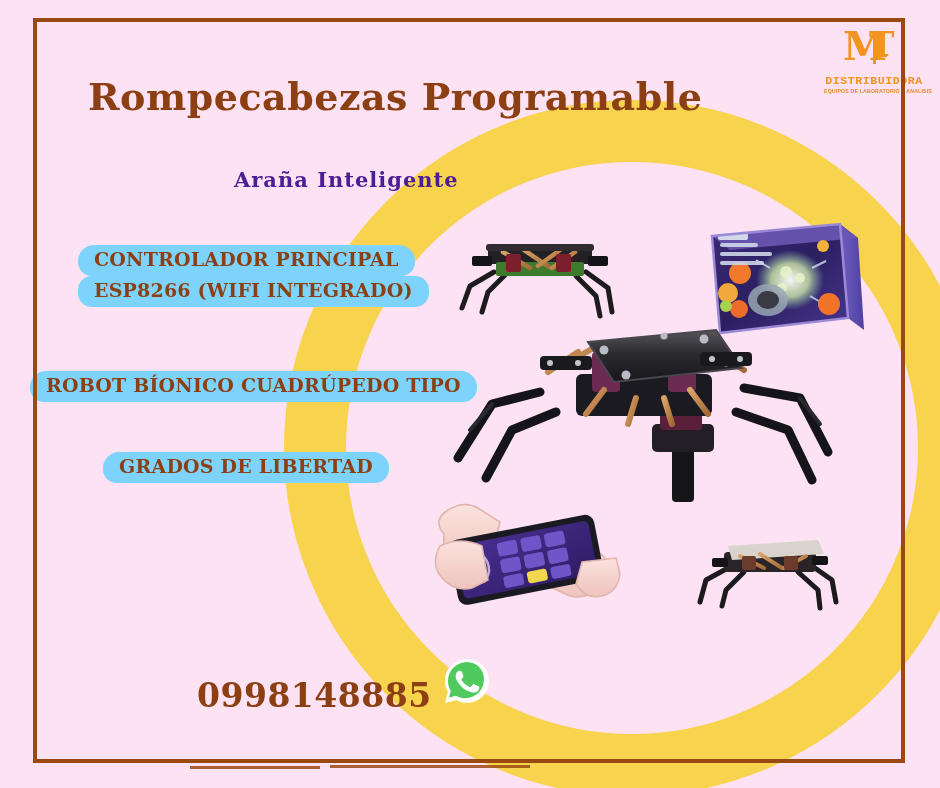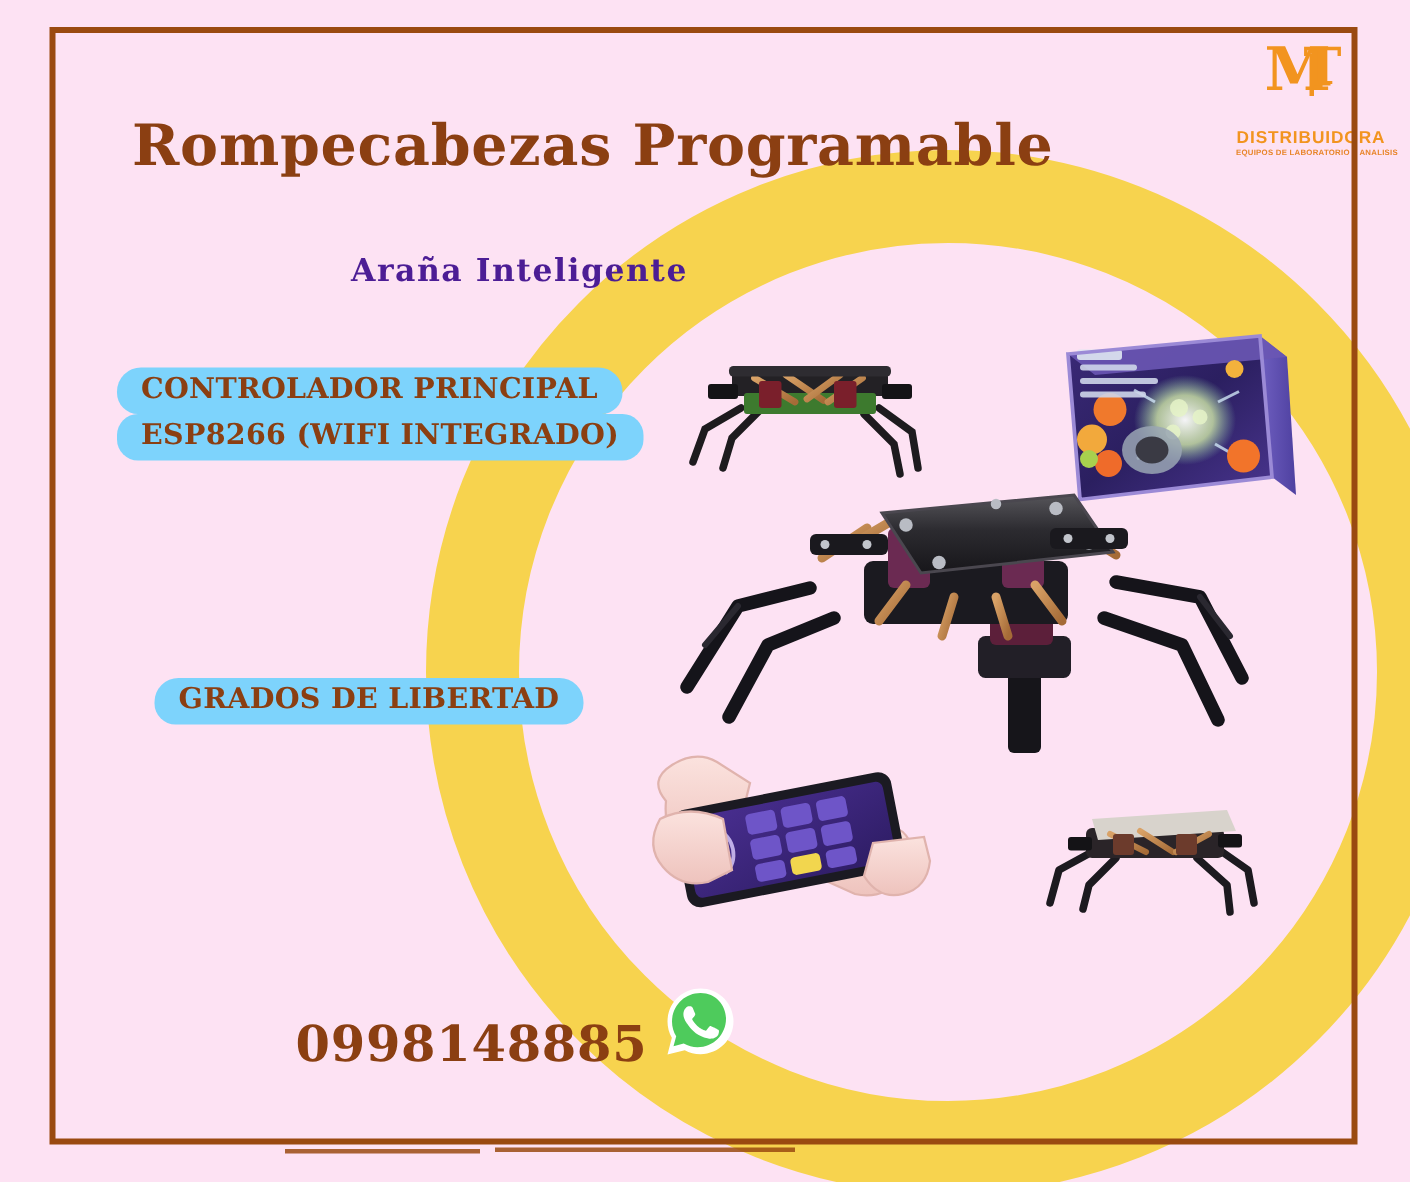--- a/index.html
+++ b/index.html
@@ -63,22 +63,22 @@
   .phone{
     font-family:"DejaVu Serif",serif;font-weight:700;font-size:33px;
     color:#8b3f12;letter-spacing:.5px;margin-top:30px;
   }
   .wa{width:48px;height:48px;display:block;}
 
   
   .logo{position:absolute;left:824px;top:24px;width:100px;z-index:5;text-align:center;}
   .logo-mark{display:block;margin:0 auto;}
   .logo-name{
-    font-family:Liberation Sans, sans-serif;font-weight:700;
-    font-size:11.5px;letter-spacing:.6px;color:#f2941f;margin-top:18px;
+    font-family:Liberation Mono, monospace;font-weight:700;
+    font-size:11.5px;letter-spacing:.6px;color:#f2941f;margin-top:6px;
   }
   .logo-sub{
     font-family:"Liberation Sans",sans-serif;font-weight:700;
     font-size:5.2px;letter-spacing:.18px;color:#e8852a;margin-top:1px;
     white-space:nowrap;
   }
 </style>
 </head>
 <body>
 
@@ -322,20 +322,21 @@
   <div class="title">Rompecabezas Programable</div>
   <div class="subtitle">Araña Inteligente</div>
 
   <div class="callouts">
     <div class="callout c1">
       <div class="cline lead">CONTROLADOR PRINCIPAL</div>
       <div class="cline">ESP8266 (WIFI INTEGRADO)</div>
     </div>
 
     <div class="callout c2">
+      <div class="cline lead">ROBOT BÍONICO CUADRÚPEDO TIPO</div>
     </div>
 
     <div class="callout c3">
       <div class="cline lead">GRADOS DE LIBERTAD</div>
     </div>
   </div>
 
   <div class="contact">
     <span class="phone">0998148885</span>
     <svg class="wa" viewBox="0 0 48 48">

